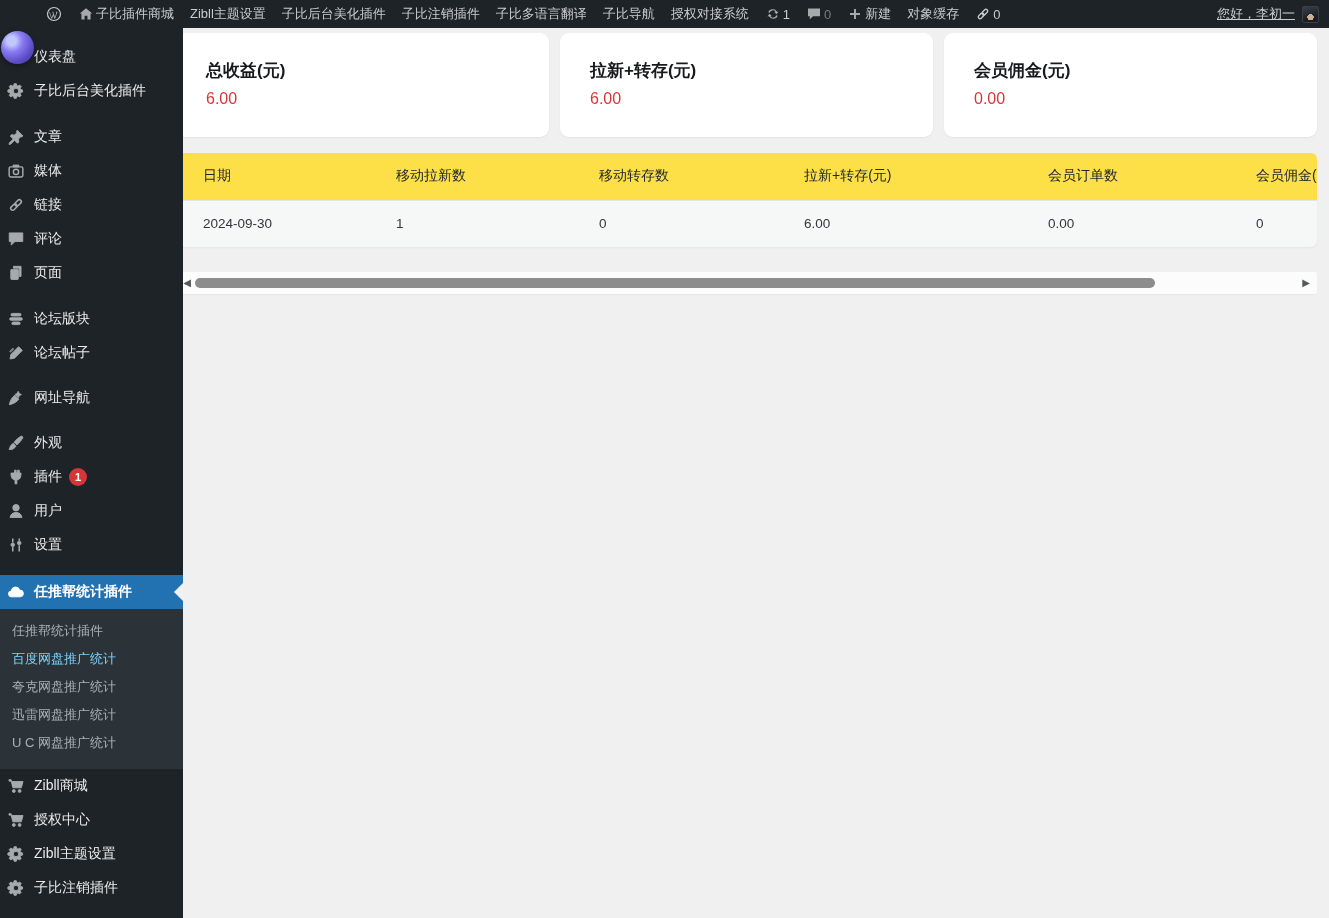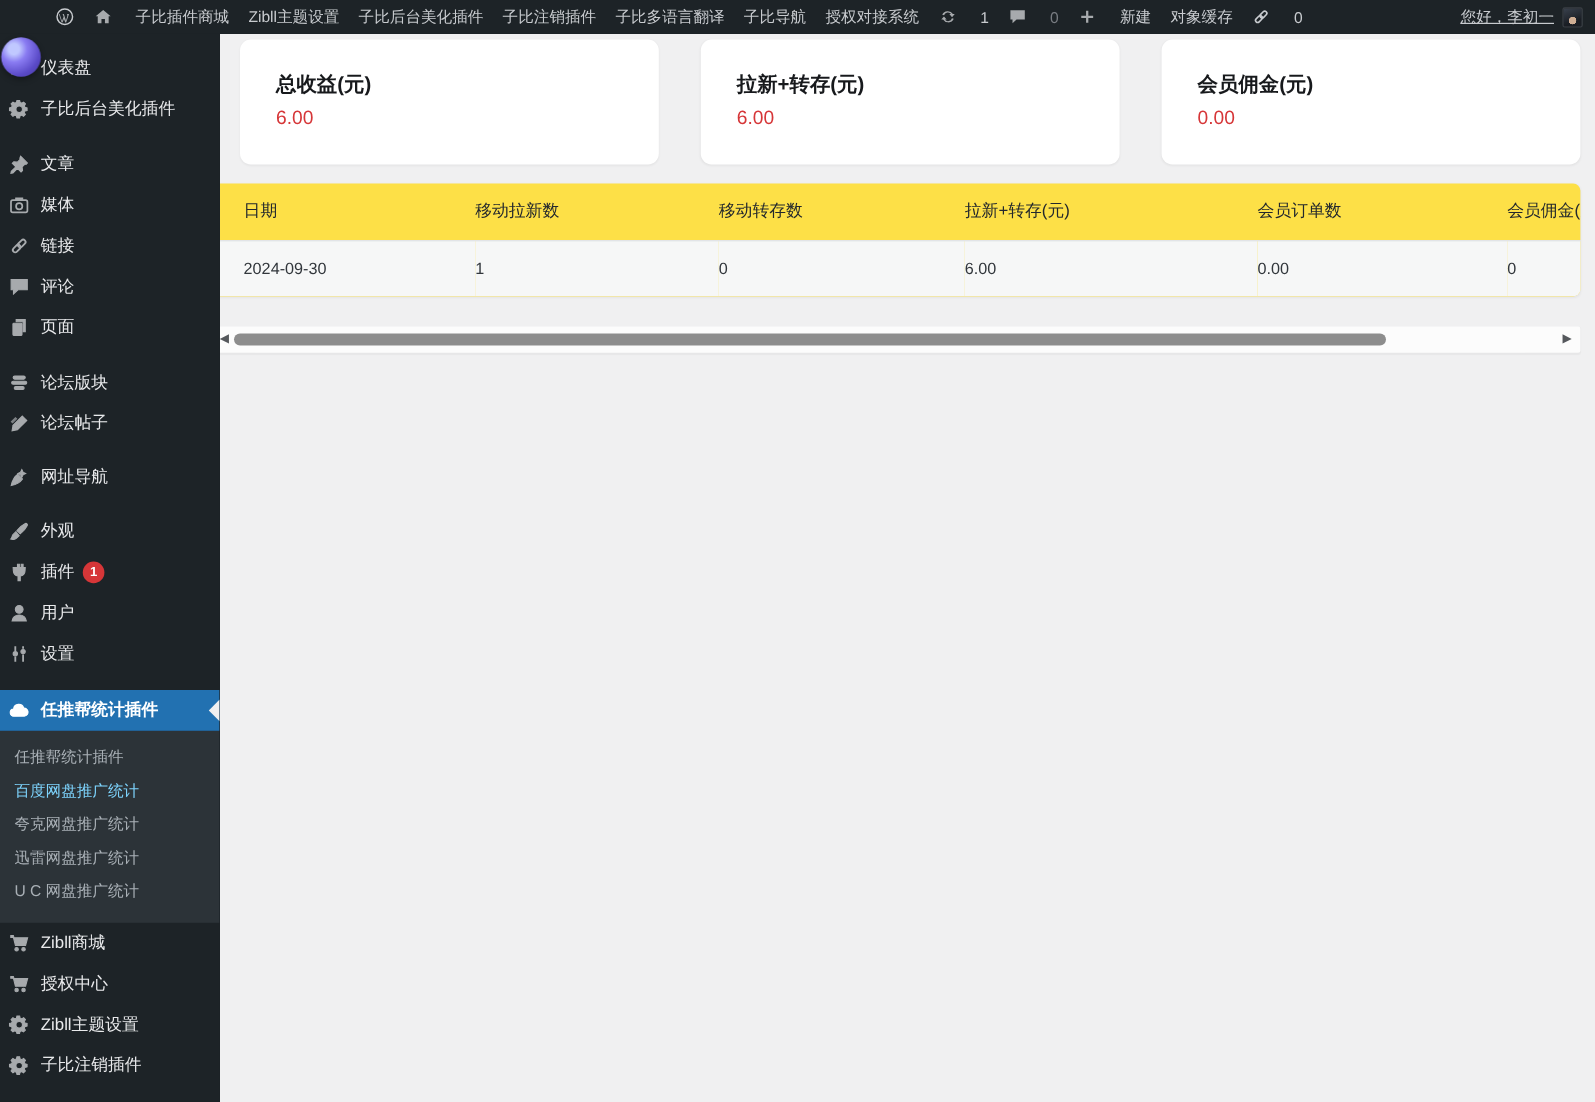--- a/index.html
+++ b/index.html
@@ -2,21 +2,21 @@
 <html><head>
 <meta charset="utf-8">
 <style>
   * { margin:0; padding:0; box-sizing:border-box; }
   html,body { width:1329px; height:918px; overflow:hidden; }
   body { font-family:"Liberation Sans","DejaVu Sans",sans-serif; background:#f0f0f1; color:#1d2327; }
 
   
   #adminbar { position:fixed; top:0; left:0; right:0; height:28px; background:#1d2327;
     display:flex; align-items:center; padding-left:38px; color:#c8cbcf; font-size:13px; z-index:500; }
-  .ab-item { display:flex; align-items:center; gap:19px; padding:0 8px; height:28px; cursor:pointer; white-space:nowrap; }
+  .ab-item { display:flex; align-items:center; gap:2px; padding:0 8px; height:28px; cursor:pointer; white-space:nowrap; }
   .ab-item svg { width:16px; height:16px; fill:#a7aaad; }
   .ab-count { color:#c8cbcf; }
   .ab-count.dim { color:#787c82; }
   .ab-right { margin-left:auto; display:flex; align-items:center; gap:7px; padding-right:10px;text-decoration:underline; }
   .avatar { width:17px; height:17px; border-radius:2px;
     background: radial-gradient(circle at 50% 68%, #cfae94 0 24%, transparent 26%),
                 linear-gradient(160deg,#39414d 0%,#1a1e24 70%); border:1px solid #3a3f45; }
 
   
   #sidebar { position:fixed; top:28px; left:0; bottom:0; width:183px; background:#1d2327;
@@ -36,21 +36,21 @@
   .sub-item { height:28px; line-height:28px; padding-left:12px; font-size:13px; color:#a9b0b6; cursor:pointer; white-space:nowrap; }
   .sub-item.current { color:#7dd3fc; font-weight:normal; }
   #floating-ball { position:fixed; left:1px; top:31px; width:33px; height:33px; border-radius:50%; z-index:600; cursor:pointer;
     background: radial-gradient(circle at 32% 30%, #c0c8ff 0 14%, #8a7cf2 34%, #5a4ac7 68%, #45389f 100%);
     box-shadow:0 2px 5px rgba(0,0,0,.35); }
 
   
   #content { margin-left:152px; padding:33px 12px 0 24px; }
   #cards { display:flex; gap:11px; }
   .card { width:373px; height:104px; background:#fff; border-radius:9px; padding:26px 0 0 30px;
-    box-shadow:0 1px 2px rgba(0,0,0,.05);margin-left:24px; }
+    box-shadow:0 1px 2px rgba(0,0,0,.05); }
   .card-title { font-size:17px; font-weight:bold; color:#17191c; }
   .card-value { font-size:16px; margin-top:8px; color:#d63638; }
 
   .table-card { margin-top:16px; width:1141px; background:#fde047; border-radius:6px; overflow:hidden;
     box-shadow:0 1px 2px rgba(0,0,0,.05); }
   table { border-collapse:collapse; table-layout:fixed; width:1400px; }
   th, td { text-align:left; font-weight:normal; height:47px; vertical-align:middle; padding:0; }
   th { font-size:14px; color:#23282d; border-bottom:1px solid #e2e4e7; }
   td { font-size:13.5px; color:#32373c; background:#f6f7f7; }
   th:first-child, td:first-child { padding-left:27px; }

